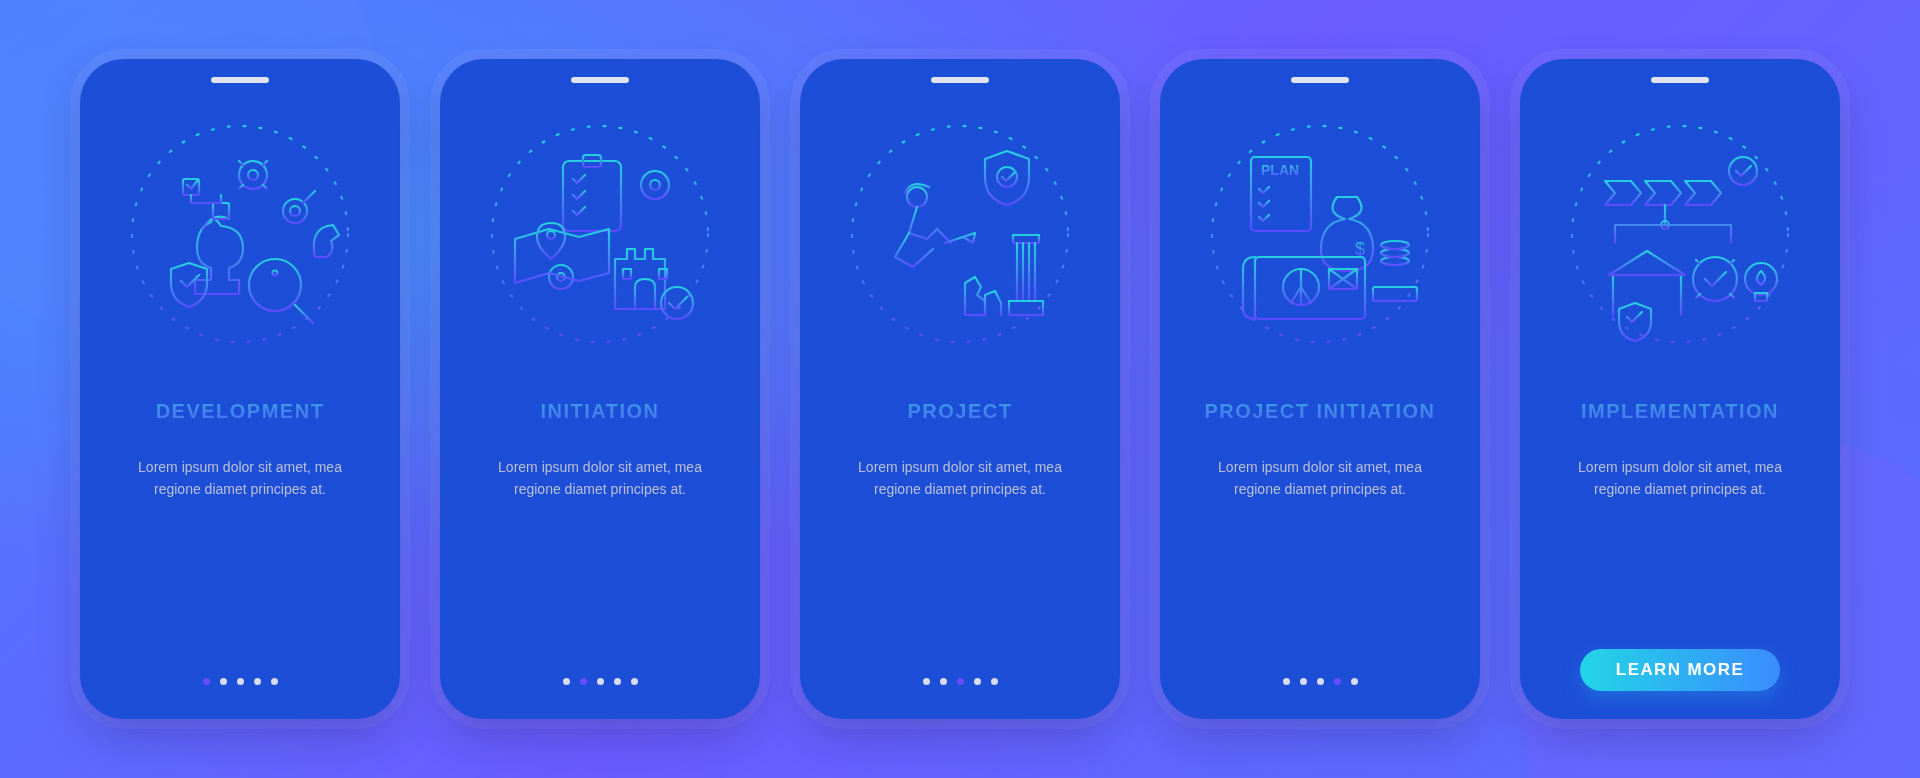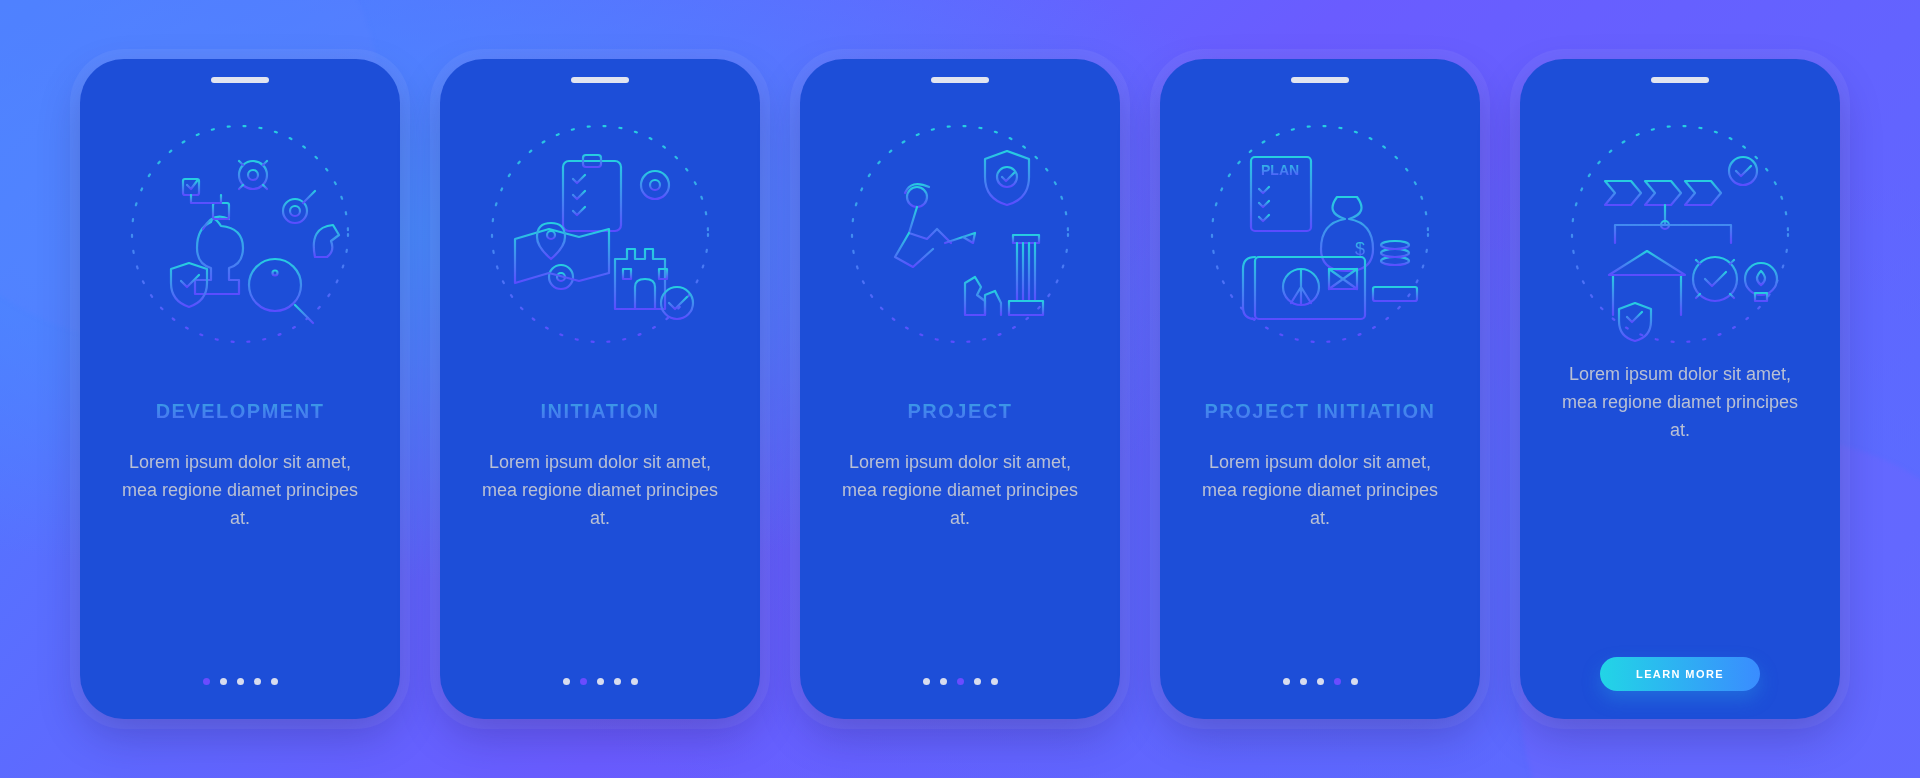--- a/index.html
+++ b/index.html
@@ -63,22 +63,22 @@
     background: linear-gradient(180deg,#29c3d8 0%, #5a4cff 100%);
     -webkit-background-clip: text;
     -webkit-text-fill-color: transparent;
     background-clip: text;
     color: transparent;
     line-height: 1.25;
     min-height: 52px;
     display:flex; align-items:center; justify-content:center;
   }
   .desc {
-    margin-top: 12px;
-    font-size: 18px;
+    margin-top: 20px;
+    font-size: 14px;
     line-height: 1.55;
     color: #b9c0d4;
     text-align: center;
     max-width: 240px;
   }
   .dots {
     margin-top: auto;
     display: flex; gap: 10px;
     padding-bottom: 6px;
   }
@@ -86,21 +86,21 @@
     width: 7px; height: 7px; border-radius: 50%;
     background: #d7dcef;
   }
   .dot.active { background: #6a4cff; }
   .btn {
     margin-top: auto;
     padding: 11px 36px;
     border-radius: 999px;
     background: linear-gradient(90deg,#22d5e6,#3a8cff);
     color: #fff;
-    font-size: 11px;
+    font-size: 17px;
     font-weight: 700;
     letter-spacing: 1.4px;
     border: none;
     cursor: pointer;
     box-shadow: 0 8px 18px rgba(40,160,230,.35);
   }
 
   
   .lg { stroke: url(#grad); fill: none; stroke-width: 2.2; stroke-linecap: round; stroke-linejoin: round; }
 </style>
@@ -353,15 +353,16 @@
           <line x1="165" y1="175" x2="169" y2="179"></line>
           <line x1="169" y1="141" x2="165" y2="145"></line>
           <line x1="131" y1="179" x2="135" y2="175"></line>
         </g>
 
       <circle class="lg" cx="196" cy="160" r="16"></circle>
       <path class="lg" d="M190 174 h12 v8 h-12 z"></path>
       <path class="lg" d="M196 152 q-8 8 0 14 q8 -6 0 -14"></path>
     </svg>
   </div>
+  <div class="title">IMPLEMENTATION</div>
   <div class="desc">Lorem ipsum dolor sit amet, mea regione diamet principes at.</div>
   <button class="btn">LEARN MORE</button>
 </div>
 
 </body></html>

